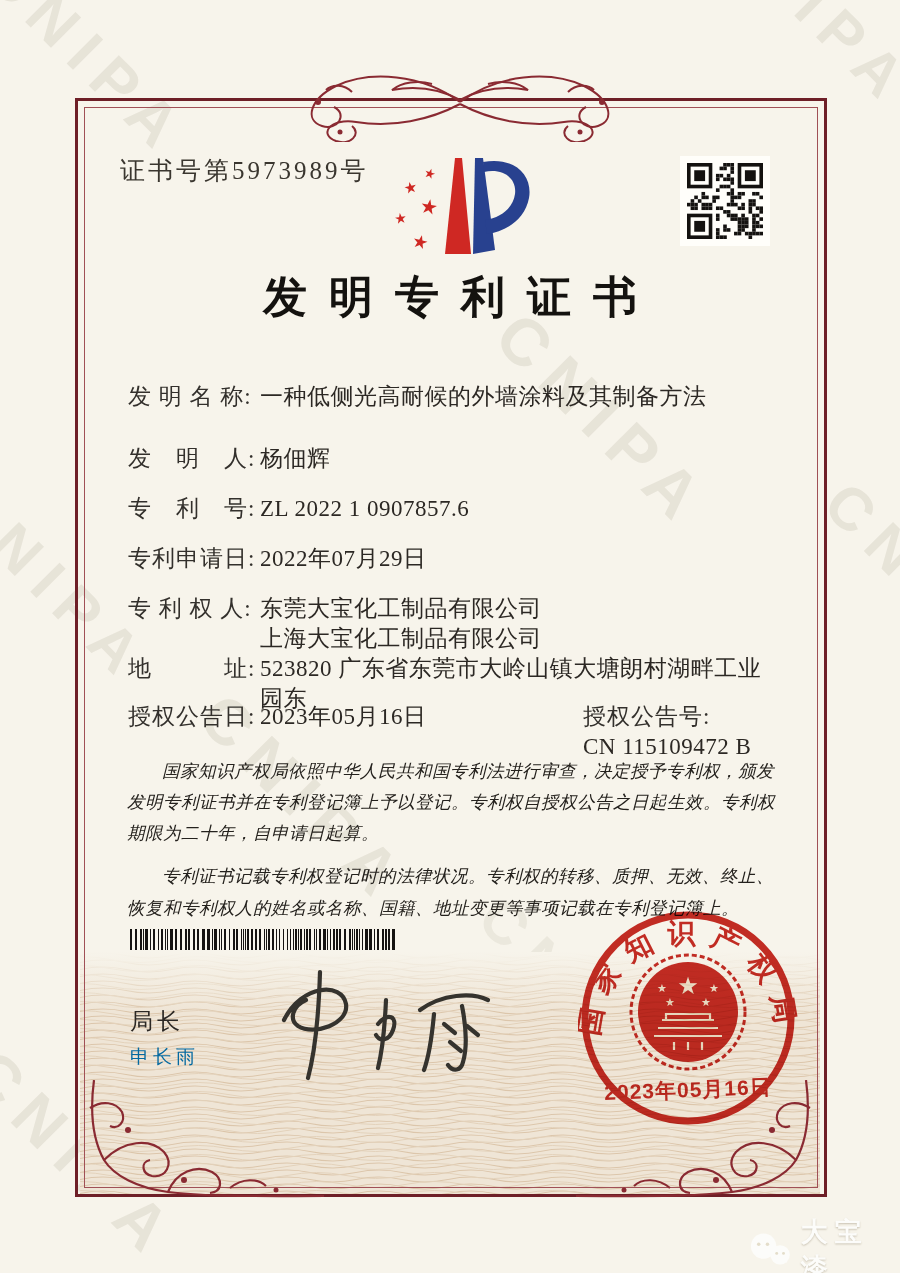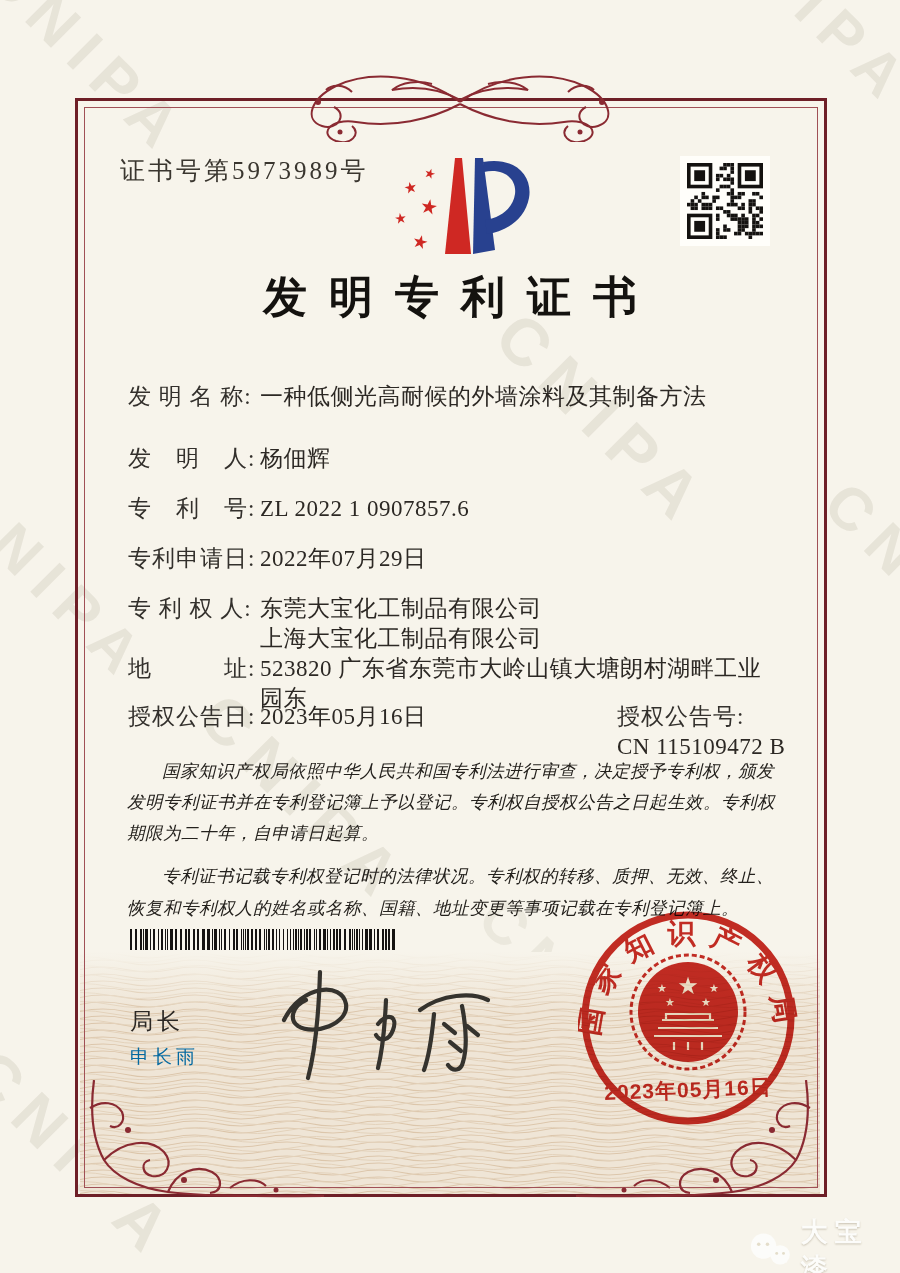--- a/index.html
+++ b/index.html
@@ -29,21 +29,21 @@
   .logo{position:absolute;left:383px;top:150px;}
 
   .title{position:absolute;left:0;top:268px;width:900px;text-align:center;
          font-size:44px;font-weight:bold;letter-spacing:22px;text-indent:22px;color:#14120f;}
 
   
   .row{position:absolute;left:128px;width:660px;font-size:23px;line-height:1.32;color:#2c2824;}
   .row .lbl{display:inline-block;width:132px;vertical-align:top;color:#33302c;letter-spacing:1px;}
   .row .val{display:inline-block;vertical-align:top;max-width:510px;letter-spacing:0.5px;}
   .row .val div{margin:0;}
-  .pair2{position:absolute;left:455px;top:0;margin-left:34px;}
+  .pair2{position:absolute;left:455px;top:0;}
   .pair2 .lbl{width:136px;}
 
   
   .body-text{position:absolute;left:127px;top:744px;width:652px;font-size:17.5px;
              line-height:1.78;color:#24211d;font-style:italic;}
   .body-text p{margin:12px 0 11px 0;text-indent:2em;letter-spacing:0.5px;}
 
   
   .barcode{position:absolute;left:130px;top:929px;}
   .sig-title{position:absolute;left:130px;top:1006px;font-size:23px;letter-spacing:4px;color:#2c2824;

